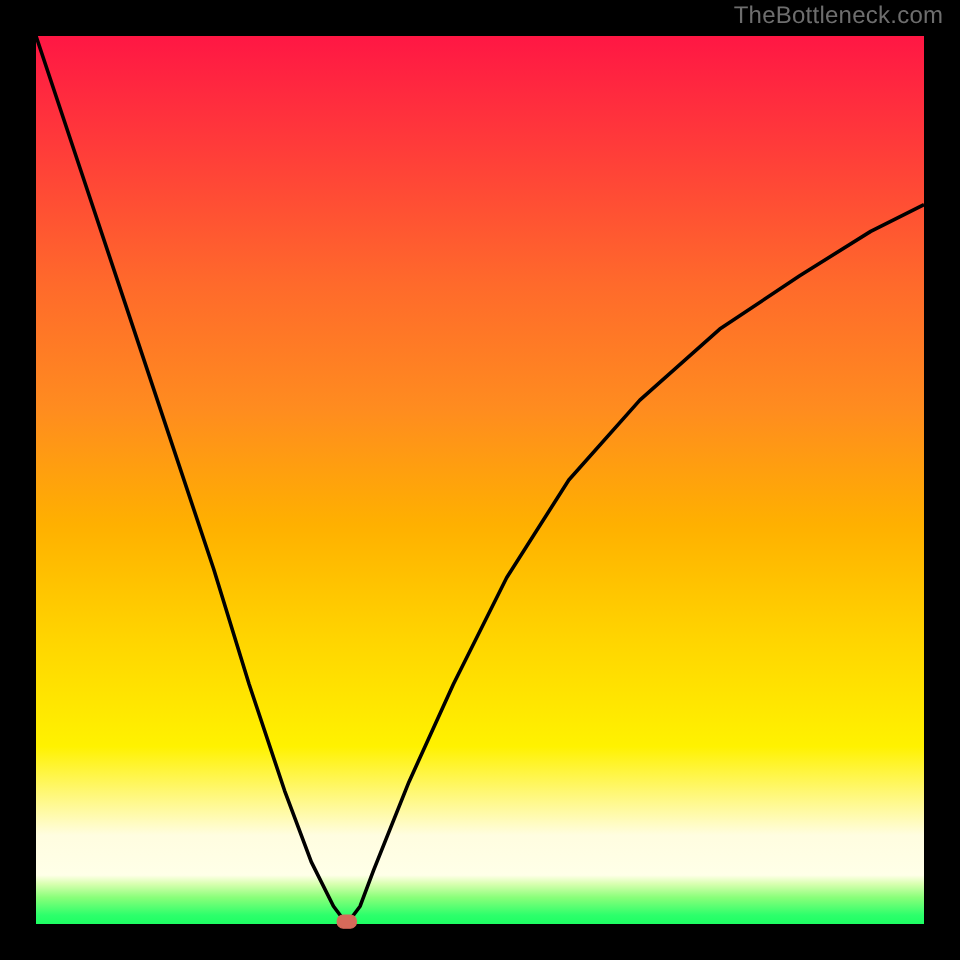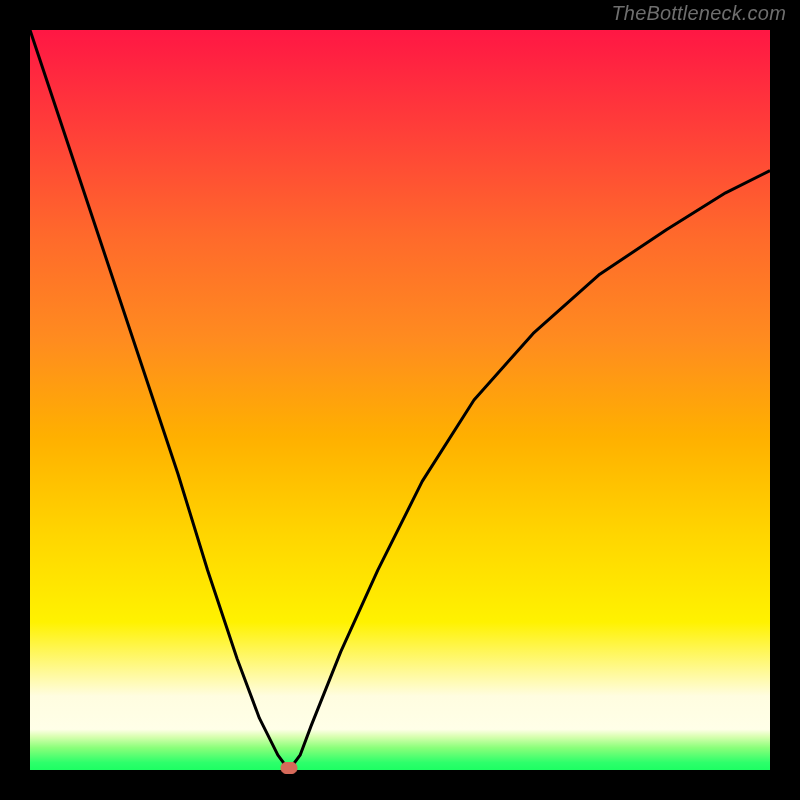--- a/index.html
+++ b/index.html
@@ -18,21 +18,20 @@
   }
   .watermark {
     position: absolute;
     top: 2px;
     right: 14px;
     color: #6e6e6e;
     font-size: 20px;
     font-weight: 500;
     letter-spacing: 0.2px;
     z-index: 5;
-    font-style: italic;
   }
   svg {
     position: absolute;
     left: 0;
     top: 0;
   }
 </style>
 </head>
 <body>
 

